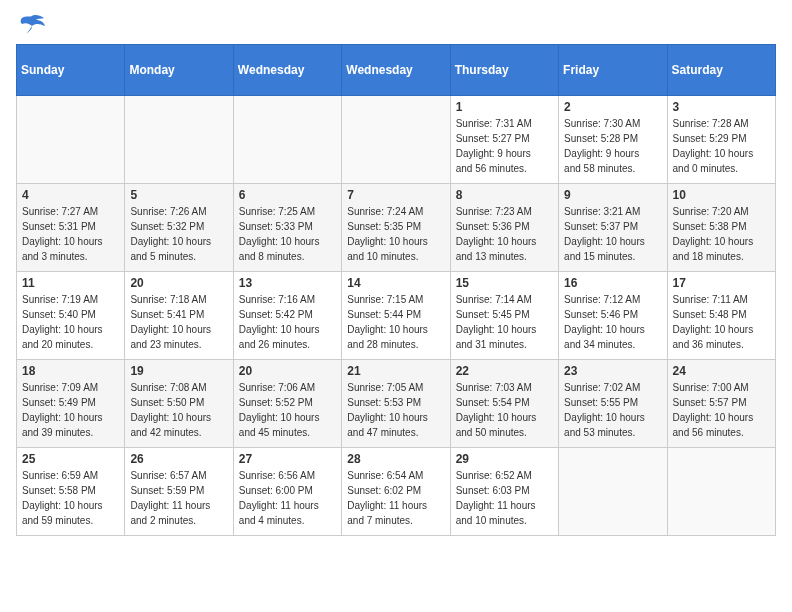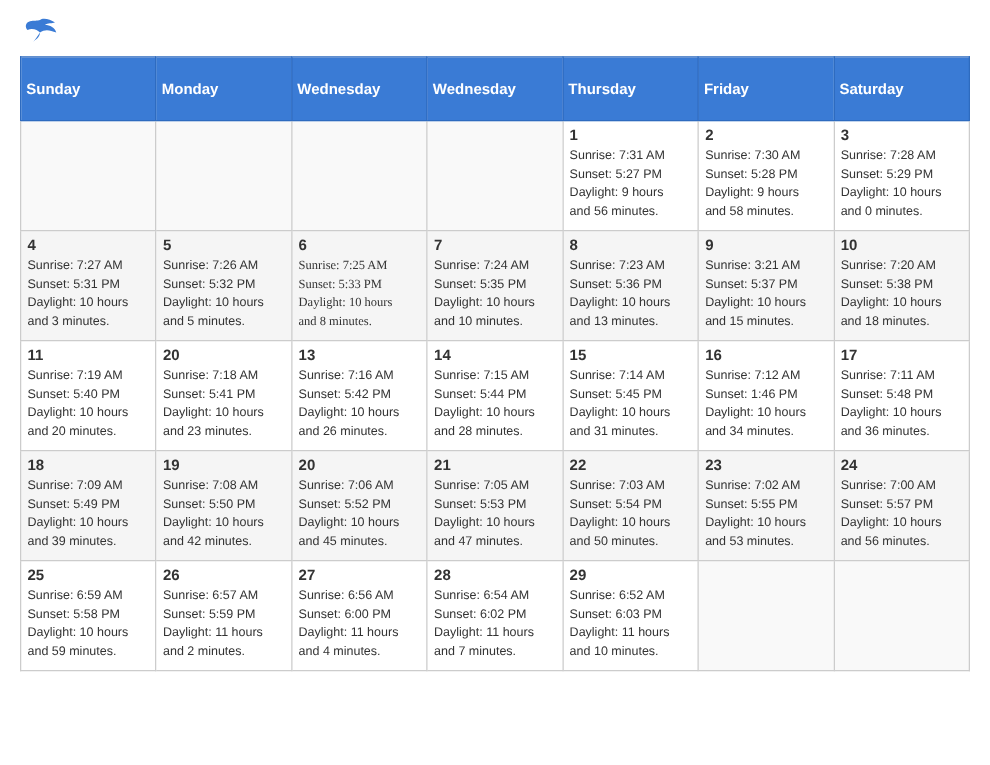--- a/index.html
+++ b/index.html
@@ -145,21 +145,21 @@
       </tr>
       <tr>
         <td><span class="day-num">4</span><span class="day-info" style="white-space: pre-line;">Sunrise: 7:27 AM
 Sunset: 5:31 PM
 Daylight: 10 hours
 and 3 minutes.</span></td>
         <td><span class="day-num">5</span><span class="day-info" style="white-space: pre-line;">Sunrise: 7:26 AM
 Sunset: 5:32 PM
 Daylight: 10 hours
 and 5 minutes.</span></td>
-        <td><span class="day-num">6</span><span class="day-info" style="white-space: pre-line; font-family: Liberation Serif, serif;">Sunrise: 7:25 AM
+        <td><span class="day-num">6</span><span class="day-info" style="white-space: pre-line;">Sunrise: 7:25 AM
 Sunset: 5:33 PM
 Daylight: 10 hours
 and 8 minutes.</span></td>
         <td><span class="day-num">7</span><span class="day-info" style="white-space: pre-line;">Sunrise: 7:24 AM
 Sunset: 5:35 PM
 Daylight: 10 hours
 and 10 minutes.</span></td>
         <td><span class="day-num">8</span><span class="day-info" style="white-space: pre-line; text-align: center;">Sunrise: 7:23 AM
 Sunset: 5:36 PM
 Daylight: 10 hours
@@ -188,21 +188,21 @@
 and 26 minutes.</span></td>
         <td><span class="day-num">14</span><span class="day-info" style="white-space: pre-line;">Sunrise: 7:15 AM
 Sunset: 5:44 PM
 Daylight: 10 hours
 and 28 minutes.</span></td>
         <td><span class="day-num">15</span><span class="day-info" style="white-space: pre-line;">Sunrise: 7:14 AM
 Sunset: 5:45 PM
 Daylight: 10 hours
 and 31 minutes.</span></td>
         <td><span class="day-num">16</span><span class="day-info" style="white-space: pre-line;">Sunrise: 7:12 AM
-Sunset: 1:46 PM
+Sunset: 5:46 PM
 Daylight: 10 hours
 and 34 minutes.</span></td>
         <td><span class="day-num">17</span><span class="day-info" style="white-space: pre-line;">Sunrise: 7:11 AM
 Sunset: 5:48 PM
 Daylight: 10 hours
 and 36 minutes.</span></td>
       </tr>
       <tr>
         <td><span class="day-num">18</span><span class="day-info" style="white-space: pre-line;">Sunrise: 7:09 AM
 Sunset: 5:49 PM

